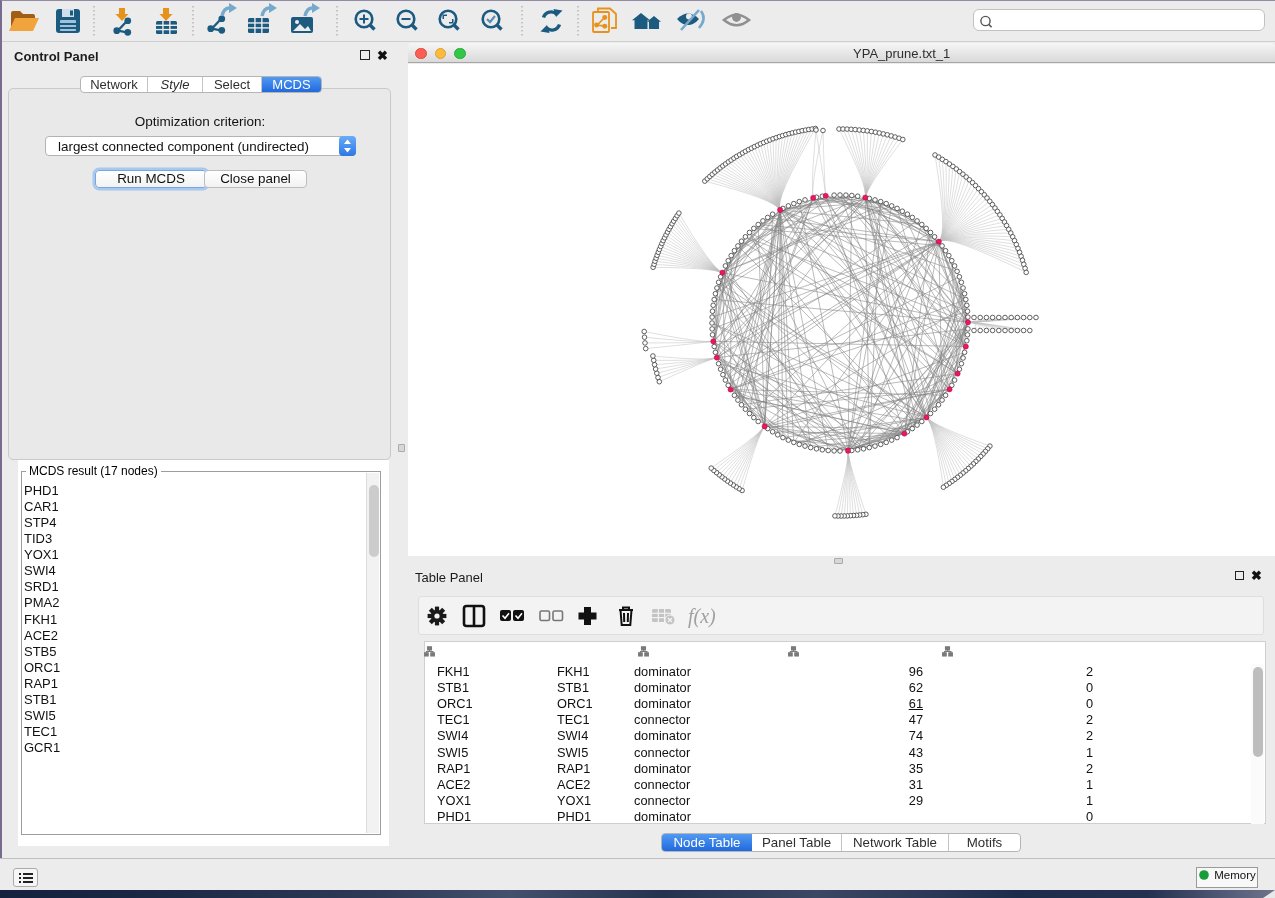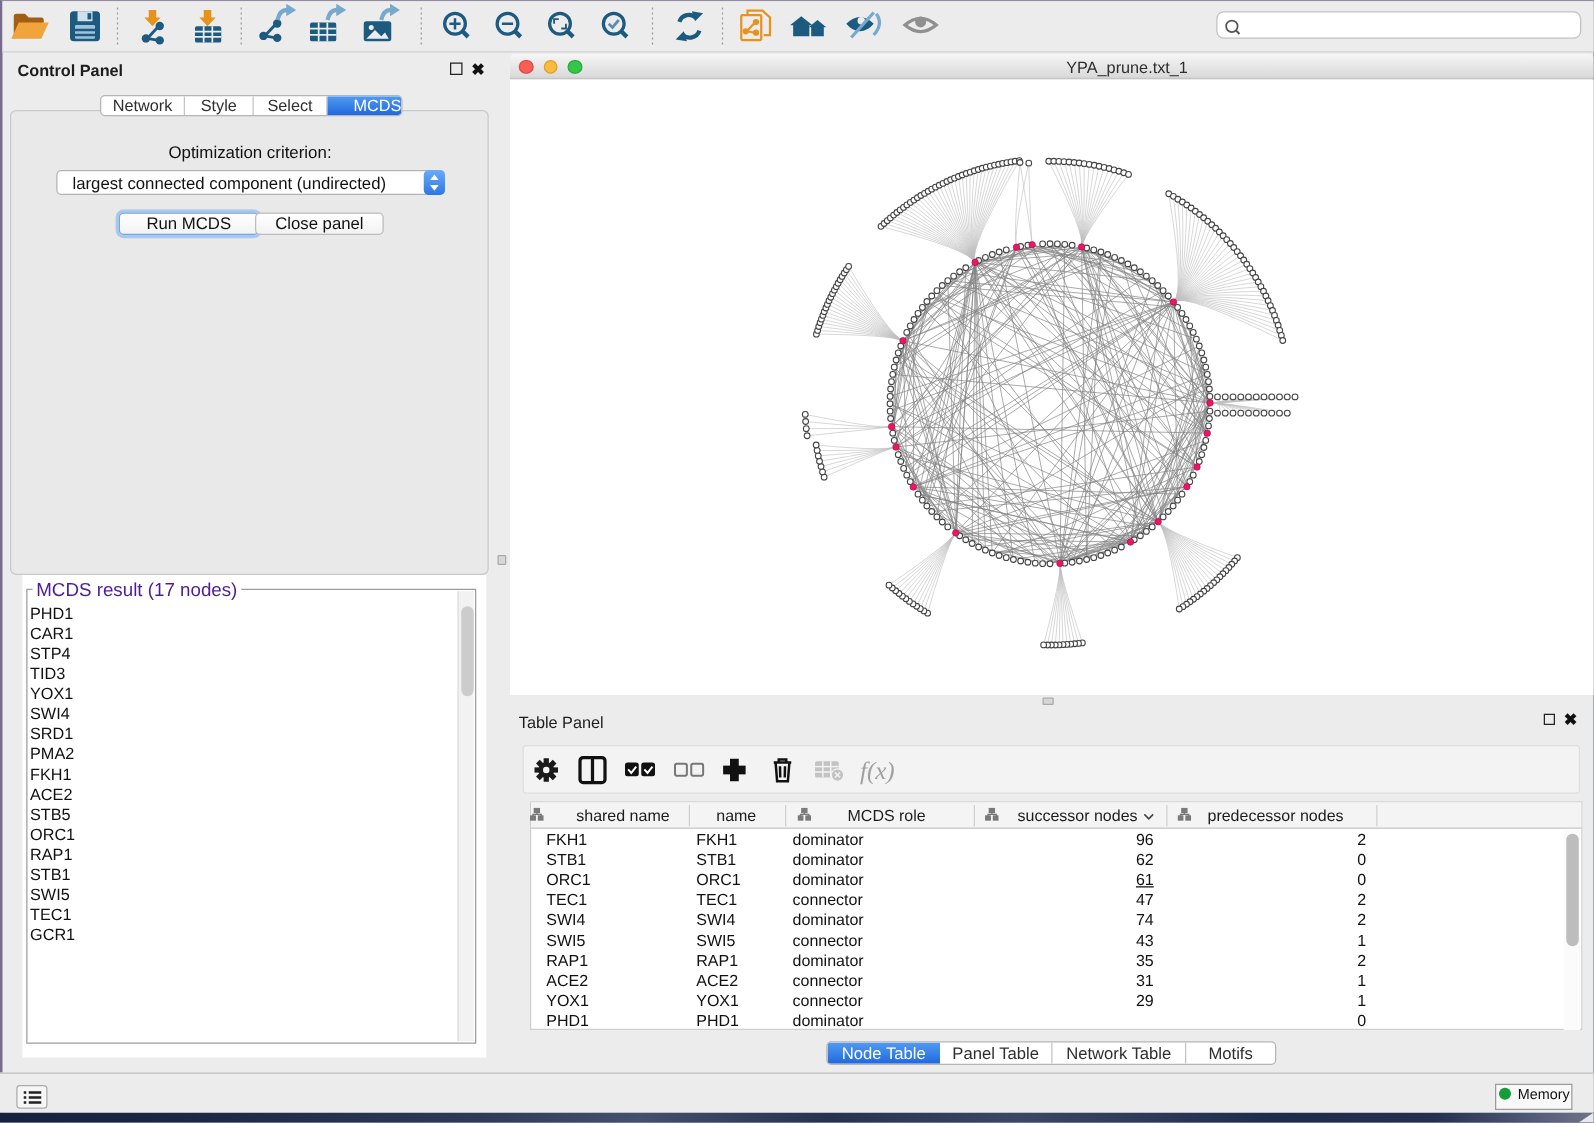--- a/index.html
+++ b/index.html
@@ -7,33 +7,33 @@
 #app{left:0;top:0;width:1275px;height:890px;background:#ececec;border-left:2px solid #776b8e;border-top:1px solid #938aa4;}
 #wall{left:0;top:890px;width:1275px;height:8px;background:linear-gradient(90deg,#142240 0%,#1a2846 12%,#2e3a58 30%,#43506e 40%,#26334e 52%,#3b4764 64%,#1e2c4c 80%,#243050 90%,#58607c 97%,#6e7488 100%);}
 #toolbar{left:2px;top:1px;width:1273px;height:41px;background:#ececec;border-bottom:1px solid #cfcfcf;}
 #search{left:973px;top:9px;width:292px;height:22px;background:#fff;border:1px solid #c2c2c2;border-radius:6px;}
 
 #cp-title{left:14px;top:49px;font-size:13px;color:#1c1c1c;font-weight:bold;}
 .winbtn-sq{width:10px;height:10px;border:1.6px solid #222;}
 .winbtn-x{font-size:13px;font-weight:bold;color:#111;line-height:12px;}
 #tabs{left:80px;top:76px;height:17px;display:flex;border:1px solid #b5b5b5;border-radius:4px;background:#fff;overflow:hidden;}
 #tabs span{display:block;font-size:13px;color:#2e2e2e;line-height:15px;text-align:center;border-right:1px solid #c4c4c4;}
-#tabs span.on{background:linear-gradient(#509af2,#2169dd);color:#fff;border-right:none;text-align:right;}
+#tabs span.on{background:linear-gradient(#509af2,#2169dd);color:#fff;border-right:none;}
 #tabs span:last-child{border-right:none;}
 #card{left:8px;top:88px;width:383px;height:372px;background:#e9e9e9;border:1px solid #c9c9c9;border-radius:5px;}
 #optlab{left:0px;top:114px;width:400px;text-align:center;font-size:13.5px;color:#111;}
 #combo{left:45px;top:136px;width:311px;height:20px;background:#fff;border:1px solid #b3b3b3;border-radius:4px;}
 #combo .txt{position:absolute;left:12px;top:1.5px;font-size:13.4px;color:#111;}
 #combo .cap{position:absolute;right:-1px;top:-1px;width:17px;height:20px;border-radius:4px;background:linear-gradient(#6aacf9,#2b77e4);}
 .btn{position:absolute;height:18px;background:linear-gradient(#ffffff,#f2f2f2);border:1px solid #bdbdbd;border-radius:4px;font-size:13.4px;color:#111;text-align:center;line-height:16px;}
 #btn-run{left:95px;top:170px;width:112px;border-color:#7aa6e0;box-shadow:0 0 0 2.5px #a8c8ef;}
 #btn-close{left:204px;top:170px;width:103px;}
 #whitebox{left:18px;top:460px;width:371px;height:386px;background:#fff;}
 #grpbox{left:3px;top:11px;width:360px;height:364px;border:1px solid #9d9d9d;}
-#grplab{left:8px;top:4px;background:#fff;padding:0 3px;font-size:15px;color:#4c1d95;}
+#grplab{left:8px;top:4px;background:#fff;padding:0 3px;font-size:12px;color:#000000;}
 #mcdslist{left:6px;top:23px;font-size:13px;color:#111;line-height:16.06px;}
 #lscroll{left:348px;top:13px;width:13px;height:360px;background:#f2f2f2;border-left:1px solid #dcdcdc;}
 #lthumb{left:1.5px;top:12px;width:10px;height:72px;background:#cccccc;border-radius:5px;}
 .handle{background:#d7d7d7;border:1px solid #aaa;border-radius:1px;}
 
 #ntitle{left:408px;top:43px;width:867px;height:20px;background:linear-gradient(#f6f6f6,#d9d9d9);border-bottom:1px solid #a6a6a6;border-radius:4px 4px 0 0;}
 .light{position:absolute;top:4.5px;width:11.5px;height:11.5px;border-radius:50%;}
 #ntext{position:absolute;left:445px;top:3px;font-size:13px;color:#2e2e2e;}
 #ncanvas{left:408px;top:64px;width:867px;height:492px;background:#fff;}
 
@@ -154,21 +154,21 @@
 <div class="abs" id="search"><svg width="26" height="22">
       <circle cx="11.5" cy="11" r="4.6" fill="none" stroke="#555" stroke-width="1.4"></circle>
       <line x1="14.8" y1="14.4" x2="17.6" y2="17.2" stroke="#555" stroke-width="1.6"></line>
     </svg></div>
 <div class="abs" id="cp-title">Control Panel</div>
 <div class="abs winbtn-sq" style="left:360px;top:50px;"></div>
 <div class="abs winbtn-x" style="left:377px;top:50px;">✖</div>
 <div class="abs" id="card"></div>
 <div class="abs" id="tabs">
     <span style="width:67px;">Network</span>
-    <span style="width:55px;">Style</span>
+    <span style="width:55px;font-style:italic;">Style</span>
     <span style="width:59px;">Select</span>
     <span class="on" style="width:59px;">MCDS</span>
   </div>
 <div class="abs" id="optlab">Optimization criterion:</div>
 <div class="abs" id="combo">
     <span class="txt">largest connected component (undirected)</span>
     <span class="cap"><svg width="17" height="20">
         <path d="M8.5 3.5 L12 8 H5 Z" fill="#fff"></path>
         <path d="M8.5 16.5 L12 12 H5 Z" fill="#fff"></path>
       </svg></span>
@@ -1021,35 +1021,20 @@
         <line x1="234" y1="21.6" x2="253" y2="21.6"></line>
         <line x1="240.3" y1="13" x2="240.3" y2="26"></line>
         <line x1="246.6" y1="13" x2="246.6" y2="26"></line>
       </g>
       <circle cx="252" cy="24" r="5" fill="#8a8a8a" stroke="#f3f3f3" stroke-width="1"></circle>
       <path d="M250 22 l4 4 M254 22 l-4 4" stroke="#f3f3f3" stroke-width="1.3"></path>
     </g>
     <text x="270" y="27" font-family="Liberation Serif,serif" font-style="italic" font-size="20" fill="#a0a0a0">f(x)</text>
   </svg>
 <div class="abs" id="tbl">
-    <div id="thead">
-      <span class="hsep" style="left:126px;"></span>
-      <span class="hsep" style="left:203px;"></span>
-      <span class="hsep" style="left:354px;"></span>
-      <span class="hsep" style="left:508px;"></span>
-      <span class="hsep" style="left:676px;"></span>
-      <span class="hcell" style="left:36px;">shared name</span>
-      <span class="hcell" style="left:148px;">name</span>
-      <span class="hcell" style="left:253px;">MCDS role</span>
-      <span class="hcell" style="left:389px;">successor nodes</span>
-      <svg style="position:absolute;left:489px;top:8px;" width="10" height="7">
-        <path d="M1.5 1.5 L5 5 L8.5 1.5" stroke="#444" stroke-width="1.3" fill="none"></path>
-      </svg>
-      <span class="hcell" style="left:541px;">predecessor nodes</span>
-    </div>
     <div class="trow" style="left:0;top:22.0px;width:833px;">
       <span style="left:12px;">FKH1</span>
       <span style="left:132px;">FKH1</span>
       <span style="left:209px;">dominator</span>
       <span style="left:354px;width:144px;text-align:right;">96</span>
       <span style="left:508px;width:160px;text-align:right;">2</span>
     </div>
     <div class="trow" style="left:0;top:38.1px;width:833px;">
       <span style="left:12px;">STB1</span>
       <span style="left:132px;">STB1</span>

